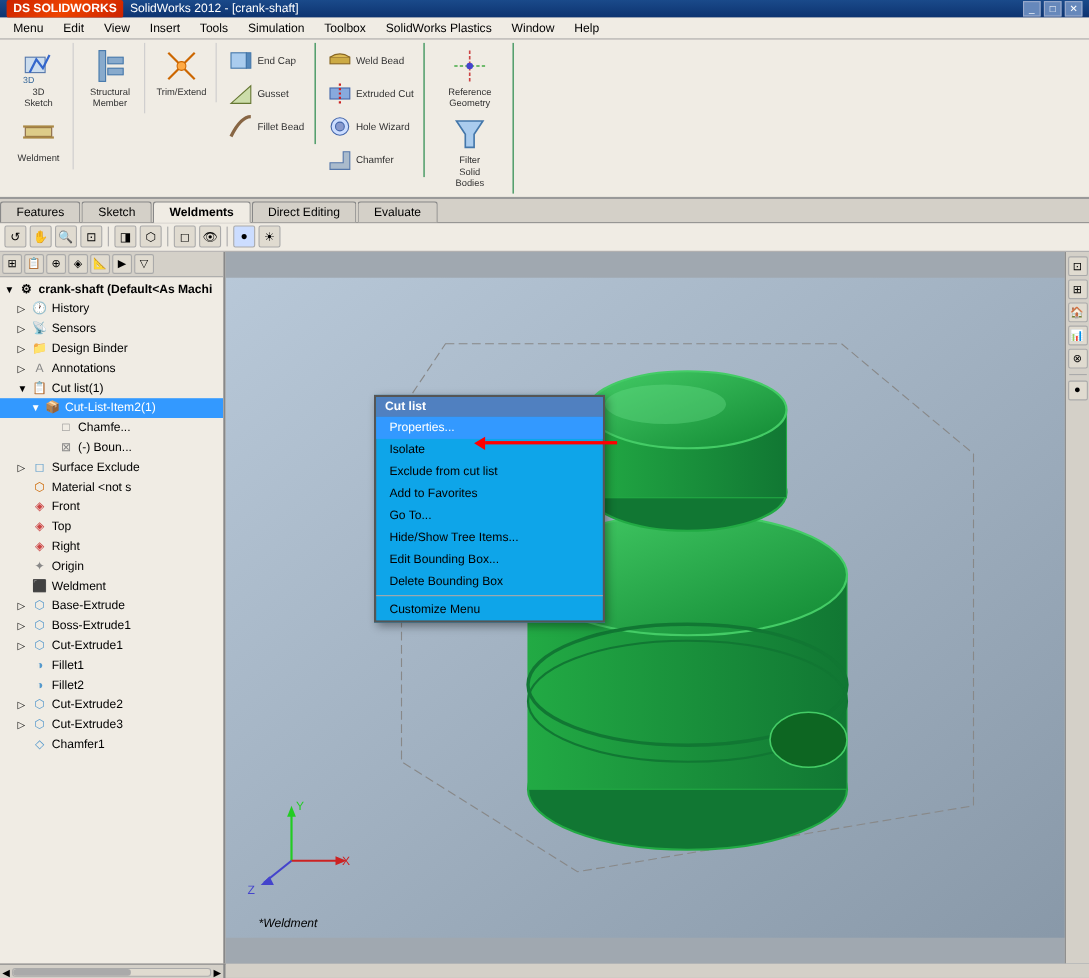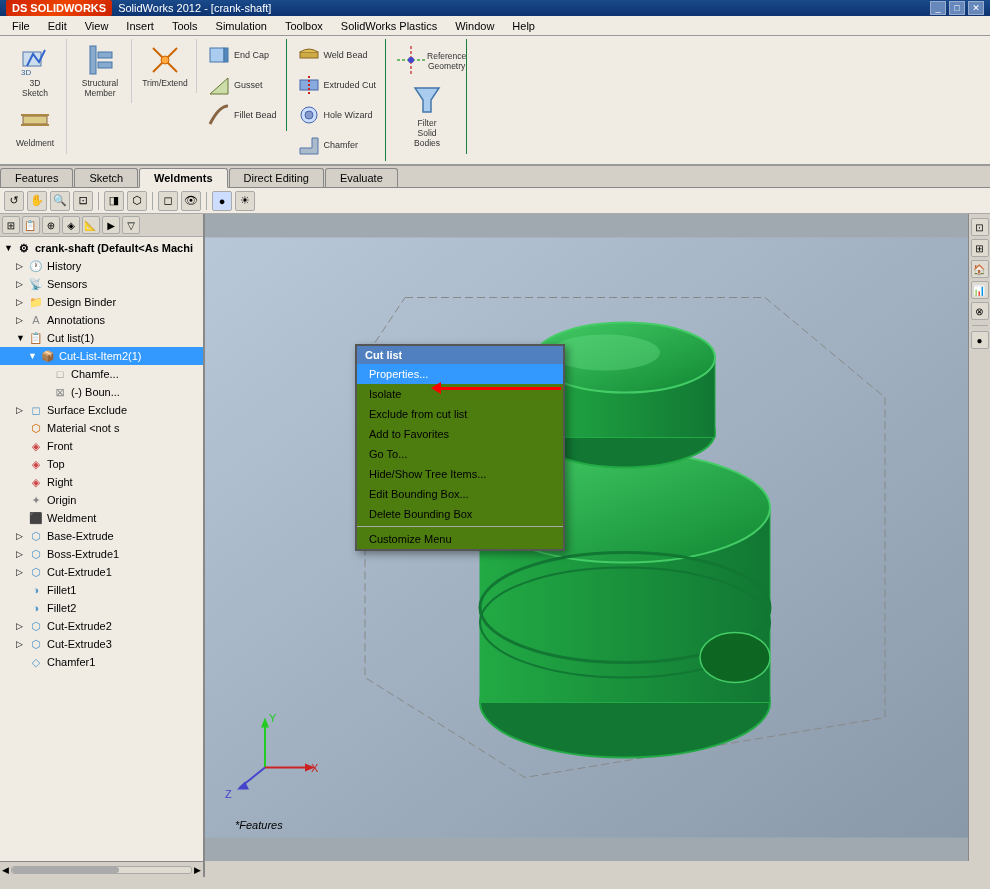--- a/index.html
+++ b/index.html
@@ -195,22 +195,22 @@
       flex: 1;
       background: #a0a8b0;
       position: relative;
       overflow: hidden;
     }
 
     
     #context-menu {
       position: absolute;
       top: 130px;
-      left: 150px;
-      background: #4d7c0f;
+      left: 135px;
+      background: #0ea5e9;
       border: 2px solid #555;
       box-shadow: 3px 3px 8px rgba(0,0,0,0.4);
       z-index: 100;
       min-width: 210px;
     }
     .ctx-header {
       background: #5080c0;
       color: white;
       font-weight: bold;
       padding: 3px 8px;
@@ -280,21 +280,21 @@
     <span>SolidWorks 2012 - [crank-shaft]</span>
   </div>
   <div class="win-controls">
     <div class="win-btn">_</div>
     <div class="win-btn">□</div>
     <div class="win-btn">✕</div>
   </div>
 </div>
 
 <div id="menubar">
-<div class="menu-item">File</div>
+<div class="menu-item">Menu</div>
     <div class="menu-item">Edit</div>
     <div class="menu-item">View</div>
     <div class="menu-item">Insert</div>
     <div class="menu-item">Tools</div>
     <div class="menu-item">Simulation</div>
     <div class="menu-item">Toolbox</div>
     <div class="menu-item">SolidWorks Plastics</div>
     <div class="menu-item">Window</div>
     <div class="menu-item">Help</div>
   </div>
@@ -411,21 +411,21 @@
         <svg width="22" height="22" viewBox="0 0 22 22">
           <polygon points="2,20 20,20 20,4 14,4 14,14 2,14" fill="#aabbcc" stroke="#5577aa" stroke-width="1"></polygon>
         </svg>
       </div>
       <div class="tb-small-label">Chamfer</div>
     </div>
   </div>
 
 
   <div class="tb-small-group">
-    <div class="tb-btn" style="width:70px; flex-direction: row; align-items: center; display: flex; cursor: pointer; padding: 2px; border: 1px solid transparent; border-radius: 2px;">
+    <div class="tb-btn" style="width:70px; flex-direction: column; align-items: center; display: flex; cursor: pointer; padding: 2px; border: 1px solid transparent; border-radius: 2px;">
       <div class="tb-icon">
         <svg width="32" height="32" viewBox="0 0 32 32">
           <line x1="16" y1="2" x2="16" y2="30" stroke="#cc4444" stroke-width="1.5" stroke-dasharray="3,2"></line>
           <line x1="2" y1="16" x2="30" y2="16" stroke="#44aa44" stroke-width="1.5" stroke-dasharray="3,2"></line>
           <circle cx="16" cy="16" r="3" fill="#4444cc"></circle>
         </svg>
       </div>
       <div class="tb-label">Reference<br>Geometry</div>
     </div>
     <div class="tb-btn" style="width:70px; flex-direction: column; align-items: center; display: flex; cursor: pointer; padding: 2px; border: 1px solid transparent; border-radius: 2px;">
@@ -671,21 +671,21 @@
         <line x1="0" y1="0" x2="45" y2="0" stroke="#cc2222" stroke-width="2"></line>
         <polygon points="50,0 40,-4 40,4" fill="#cc2222"></polygon>
         <text x="46" y="4" font-size="11" fill="#cc2222">X</text>
 
         <line x1="0" y1="0" x2="-25" y2="20" stroke="#4444cc" stroke-width="2"></line>
         <polygon points="-28,22 -20,14 -16,22" fill="#4444cc"></polygon>
         <text x="-40" y="30" font-size="11" fill="#4444cc">Z</text>
       </g>
     </svg>
 
-    <div class="isometric-label">*Features</div>
+    <div class="isometric-label">*Weldment</div>
 
     <div id="context-menu">
       <div class="ctx-header">Cut list</div>
       <div class="ctx-item ctx-arrow highlighted">
         <span>Properties...</span>
       </div>
       <div class="ctx-item">Isolate</div>
       <div class="ctx-item">Exclude from cut list</div>
       <div class="ctx-item">Add to Favorites</div>
       <div class="ctx-item">Go To...</div>

